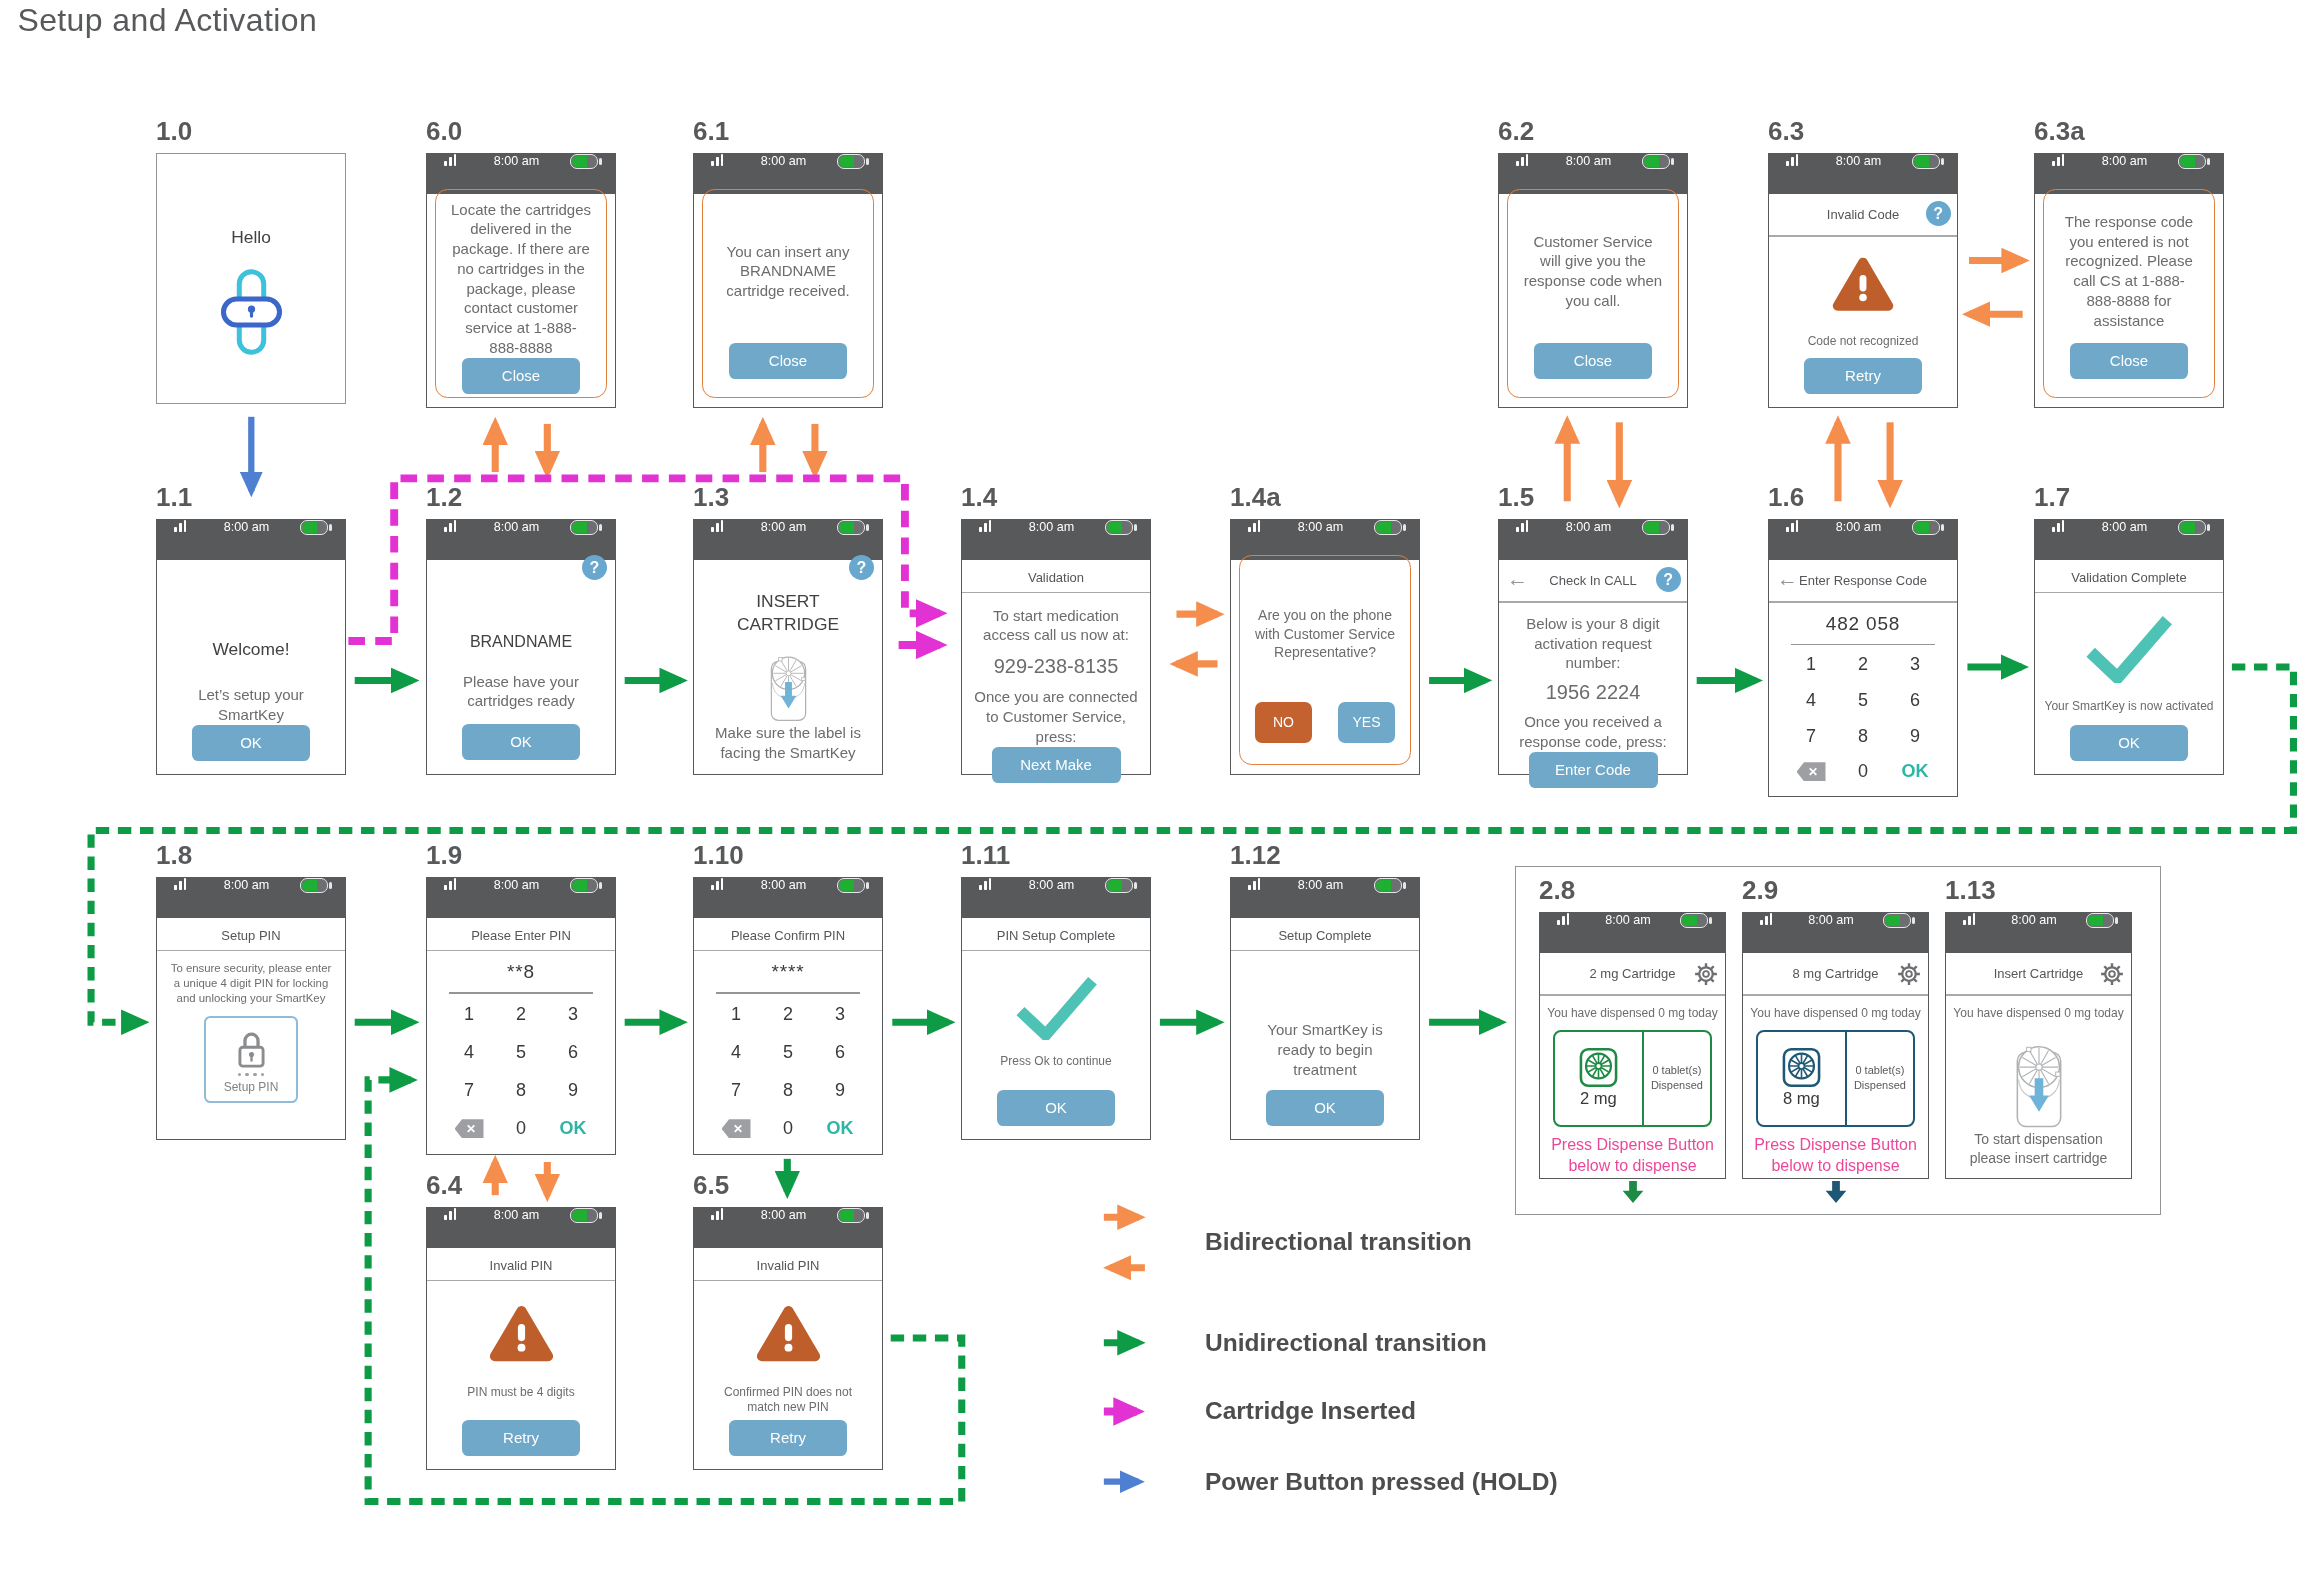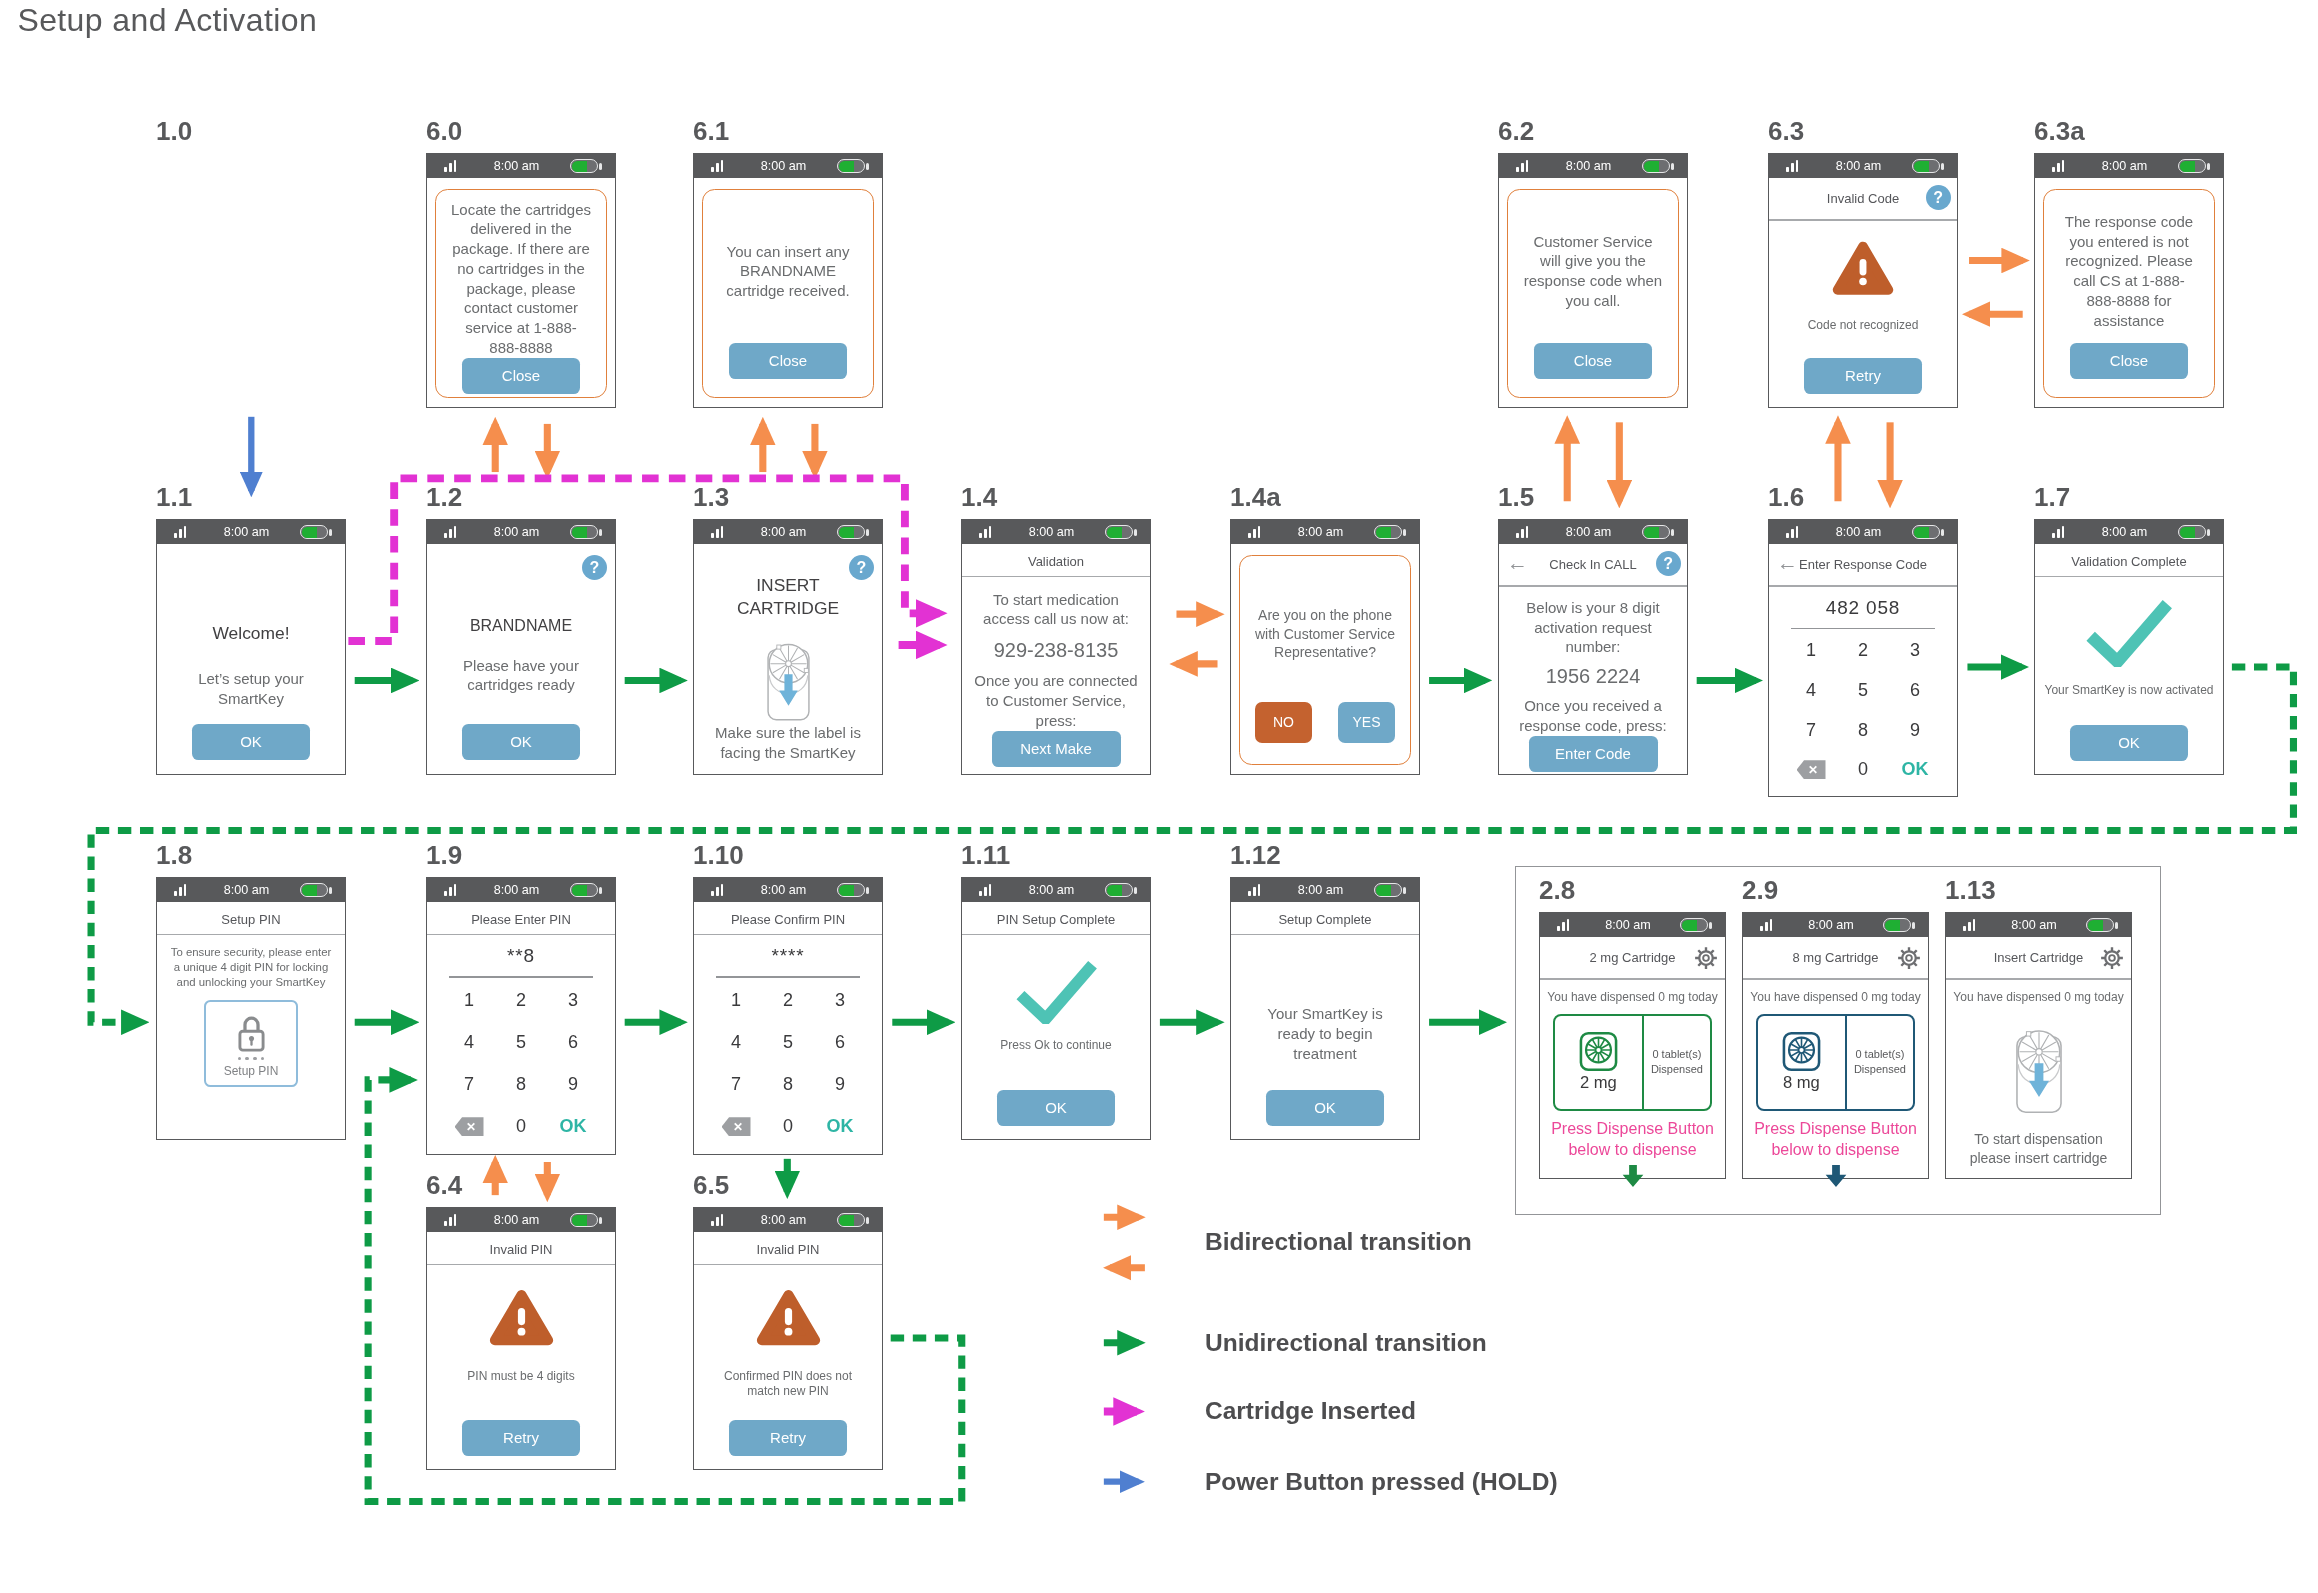--- a/index.html
+++ b/index.html
@@ -9,21 +9,21 @@
   .co{stroke:var(--c_orange,#F58E4D);stroke-width:9;fill:none}
   .cg{stroke:var(--c_green,#0E9B46);stroke-width:9;fill:none}
   .cgd{stroke:var(--c_green,#0E9B46);stroke-width:9;fill:none;stroke-dasharray:17 11}
   .cm{stroke:var(--c_magenta,#E232D3);stroke-width:10;fill:none}
   .cmd{stroke:var(--c_magenta,#E232D3);stroke-width:10;fill:none;stroke-dasharray:21 13}
   .cb{stroke:var(--c_blue,#4F7FD0);stroke-width:8;fill:none}
   .cell{position:absolute;width:191px}
   .slabel{height:27px;line-height:27px;font-size:26px;font-weight:bold;color:#58595b;margin-bottom:8px}
   .frame{position:relative;width:188px;border:1.6px solid #58595b;background:#fff;display:flex;flex-direction:column;box-sizing:content-box}
   .plain{border:1.6px solid #939598}
-  .sbar{flex:none;height:24px;background:var(--c_status,#58595B);display:flex;align-items:center;padding:0 17px;gap:4.7px}
+  .sbar{flex:none;height:40px;background:var(--c_status,#58595B);display:flex;padding:0 17px;gap:4.7px}
   .sig{display:flex;align-items:flex-end;gap:2px;height:12px;width:19px}
   .sig i{width:2.8px;background:#fff;border-radius:0.8px}
   .sig i:nth-child(1){height:5.5px}.sig i:nth-child(2){height:8.7px}.sig i:nth-child(3){height:12px}
   .time{flex:1;text-align:center;color:#fff;font-size:12.6px}
   .batt{position:relative;width:26px;height:12.6px;border:1.6px solid #e6e7e8;border-radius:7px;background:#6d6e71;flex:none}
   .bfill{position:absolute;left:0.8px;top:0.8px;bottom:0.8px;width:15px;background:#1faf33;border-radius:5.5px 0 0 5.5px}
   .bnub{position:absolute;right:-4.7px;top:2.8px;width:2.8px;height:7px;background:#e6e7e8;border-radius:1.6px}
   .shead{flex:none;margin-top:9.5px;text-align:center;font-size:13px;color:#55565a}
   .hrow{flex:none;position:relative;margin-top:6.3px;height:28px;display:flex;align-items:center;justify-content:center;font-size:13px;color:#55565a}
   .hdiv{flex:none;height:1.6px;background:#a7a9ac;margin-top:7px}
@@ -169,20 +169,26 @@
     <path class="cg" d="M997 1468V1510" marker-end="url(#mg)"></path>
     <path class="co" d="M1398 1542H1442" marker-end="url(#mo)"></path>
     <path class="co" d="M1450 1606H1406" marker-end="url(#mo)"></path>
     <path class="cg" d="M1398 1701H1442" marker-end="url(#mg)"></path>
     <path class="cm" d="M1398 1788H1440" marker-end="url(#mm)"></path>
     <path class="cb" d="M1398 1877H1442" marker-end="url(#mb)"></path>
   </svg>
 
   <div class="cell" style="left:156px;top:118px">
     <div class="slabel">1.0</div>
+    <div class="frame plain" style="height:249px">
+      <div class="t22" style="margin-top:73px">Hello</div>
+      <svg width="69" height="90" style="margin:19px auto 0" viewBox="0 0 88 114">
+          <use href="#sym-logo"></use>
+        </svg>
+    </div>
   </div>
 
   <div class="cell" style="left:426px;top:118px">
     <div class="slabel">6.0</div>
     <div class="frame" style="height:253px">
       <div class="sbar">
           <span class="sig">
             <i></i>
             <i></i>
             <i></i>

